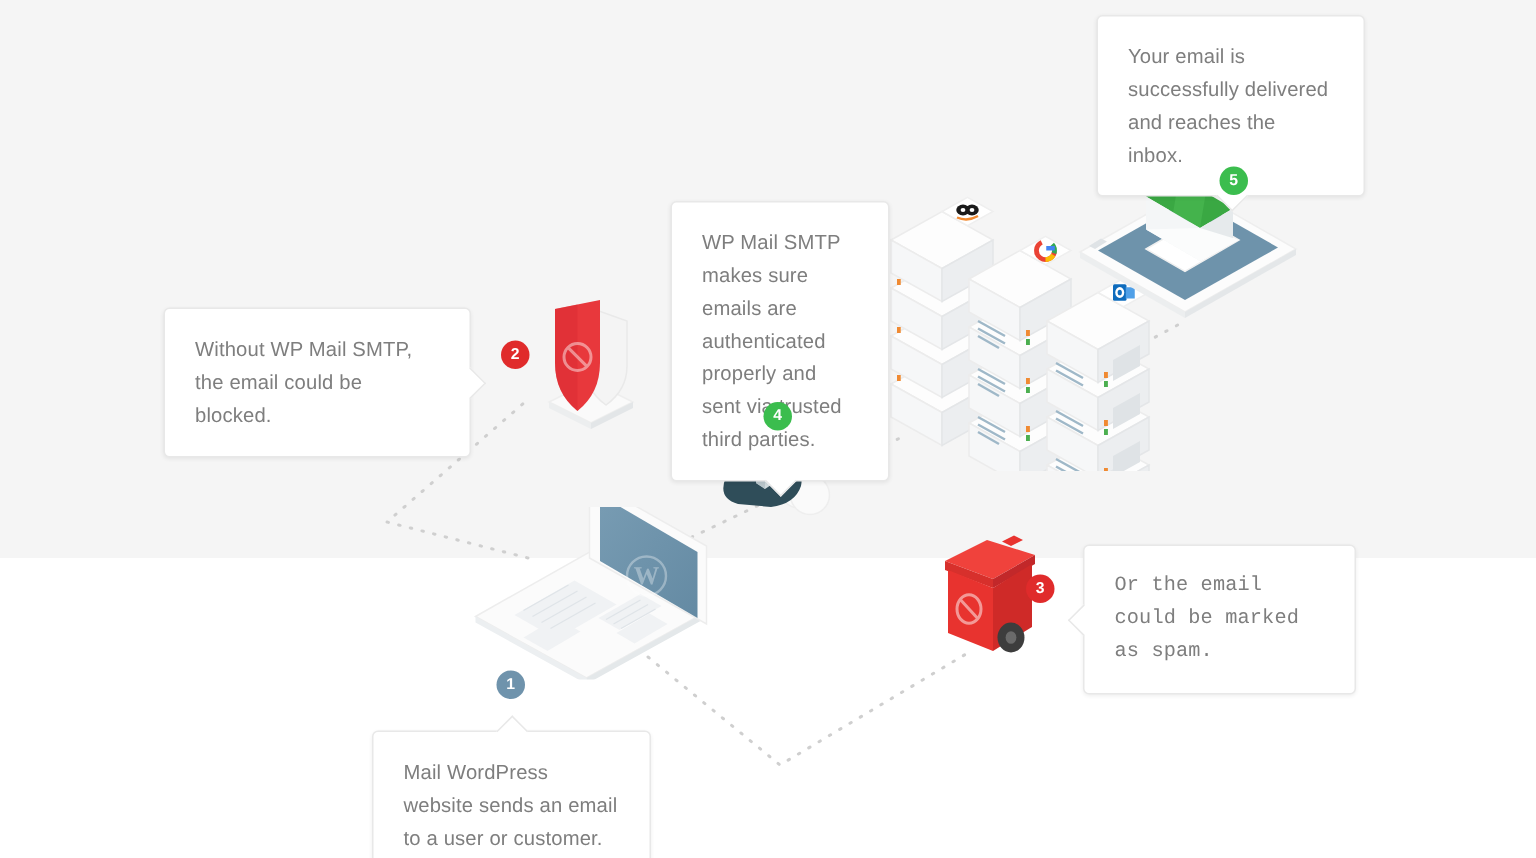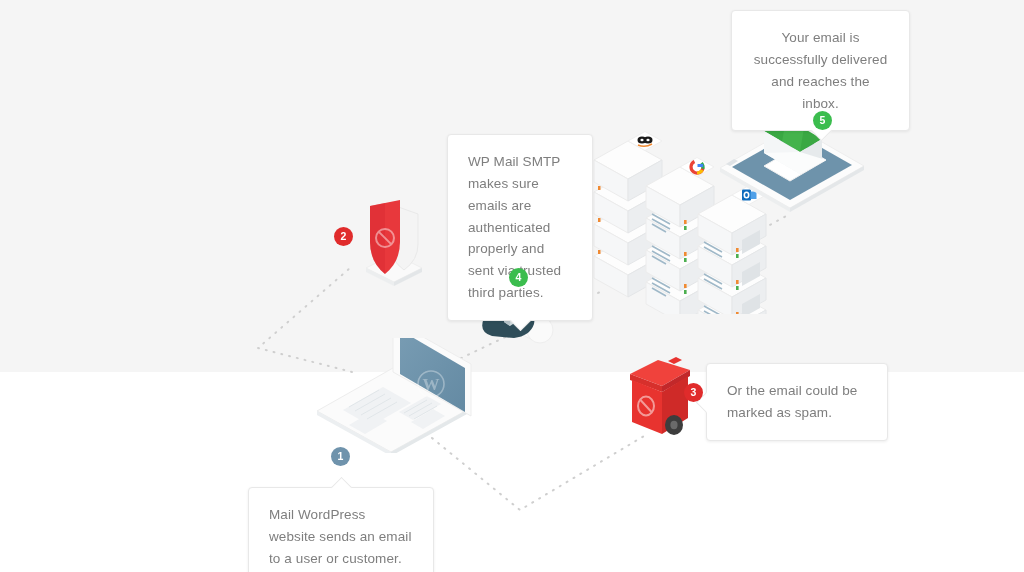--- a/index.html
+++ b/index.html
@@ -346,32 +346,36 @@
 
     <ellipse cx="56" cy="73" rx="9" ry="10" fill="#3d3d3d"></ellipse>
     <ellipse cx="56" cy="73" rx="3.6" ry="4.2" fill="#6a6a6a"></ellipse>
   </svg>
 
   <div class="callout" style="left:248px; top:487px; width:186px;">
     <div class="tail top"></div>
     <p>Mail WordPress website sends an email to a user or customer.</p>
   </div>
 
-
-  <div class="callout" style="left:706px; top:363px; width:182px;">
+  <div class="callout" style="left:109px; top:205px; width:205px;">
+    <div class="tail right"></div>
+    <p>Without WP Mail SMTP, the email could be blocked.</p>
+  </div>
+
+  <div class="callout" style="left:722px; top:363px; width:182px;font-family:Liberation Mono, monospace;">
     <div class="tail left"></div>
     <p>Or the email could be marked as spam.</p>
   </div>
 
   <div class="callout" style="left:447px; top:134px; width:146px;">
     <div class="tail bottom"></div>
     <p>WP Mail SMTP makes sure emails are authenticated properly and sent via trusted third parties.</p>
   </div>
 
-  <div class="callout" style="left:731px; top:10px; width:179px;text-align:center;">
+  <div class="callout" style="left:731px; top:10px; width:179px;">
     <div class="tail bottom"></div>
     <p>Your email is successfully delivered and reaches the inbox.</p>
   </div>
 
   <div class="badge-wrap" style="left:331px; top:447px;">
     <div class="badge-halo" style="background:#dde6ec;"></div>
     <div class="badge" style="background:#6f93ac;">1</div>
   </div>
 
   <div class="badge-wrap" style="left:334px; top:227px;">

